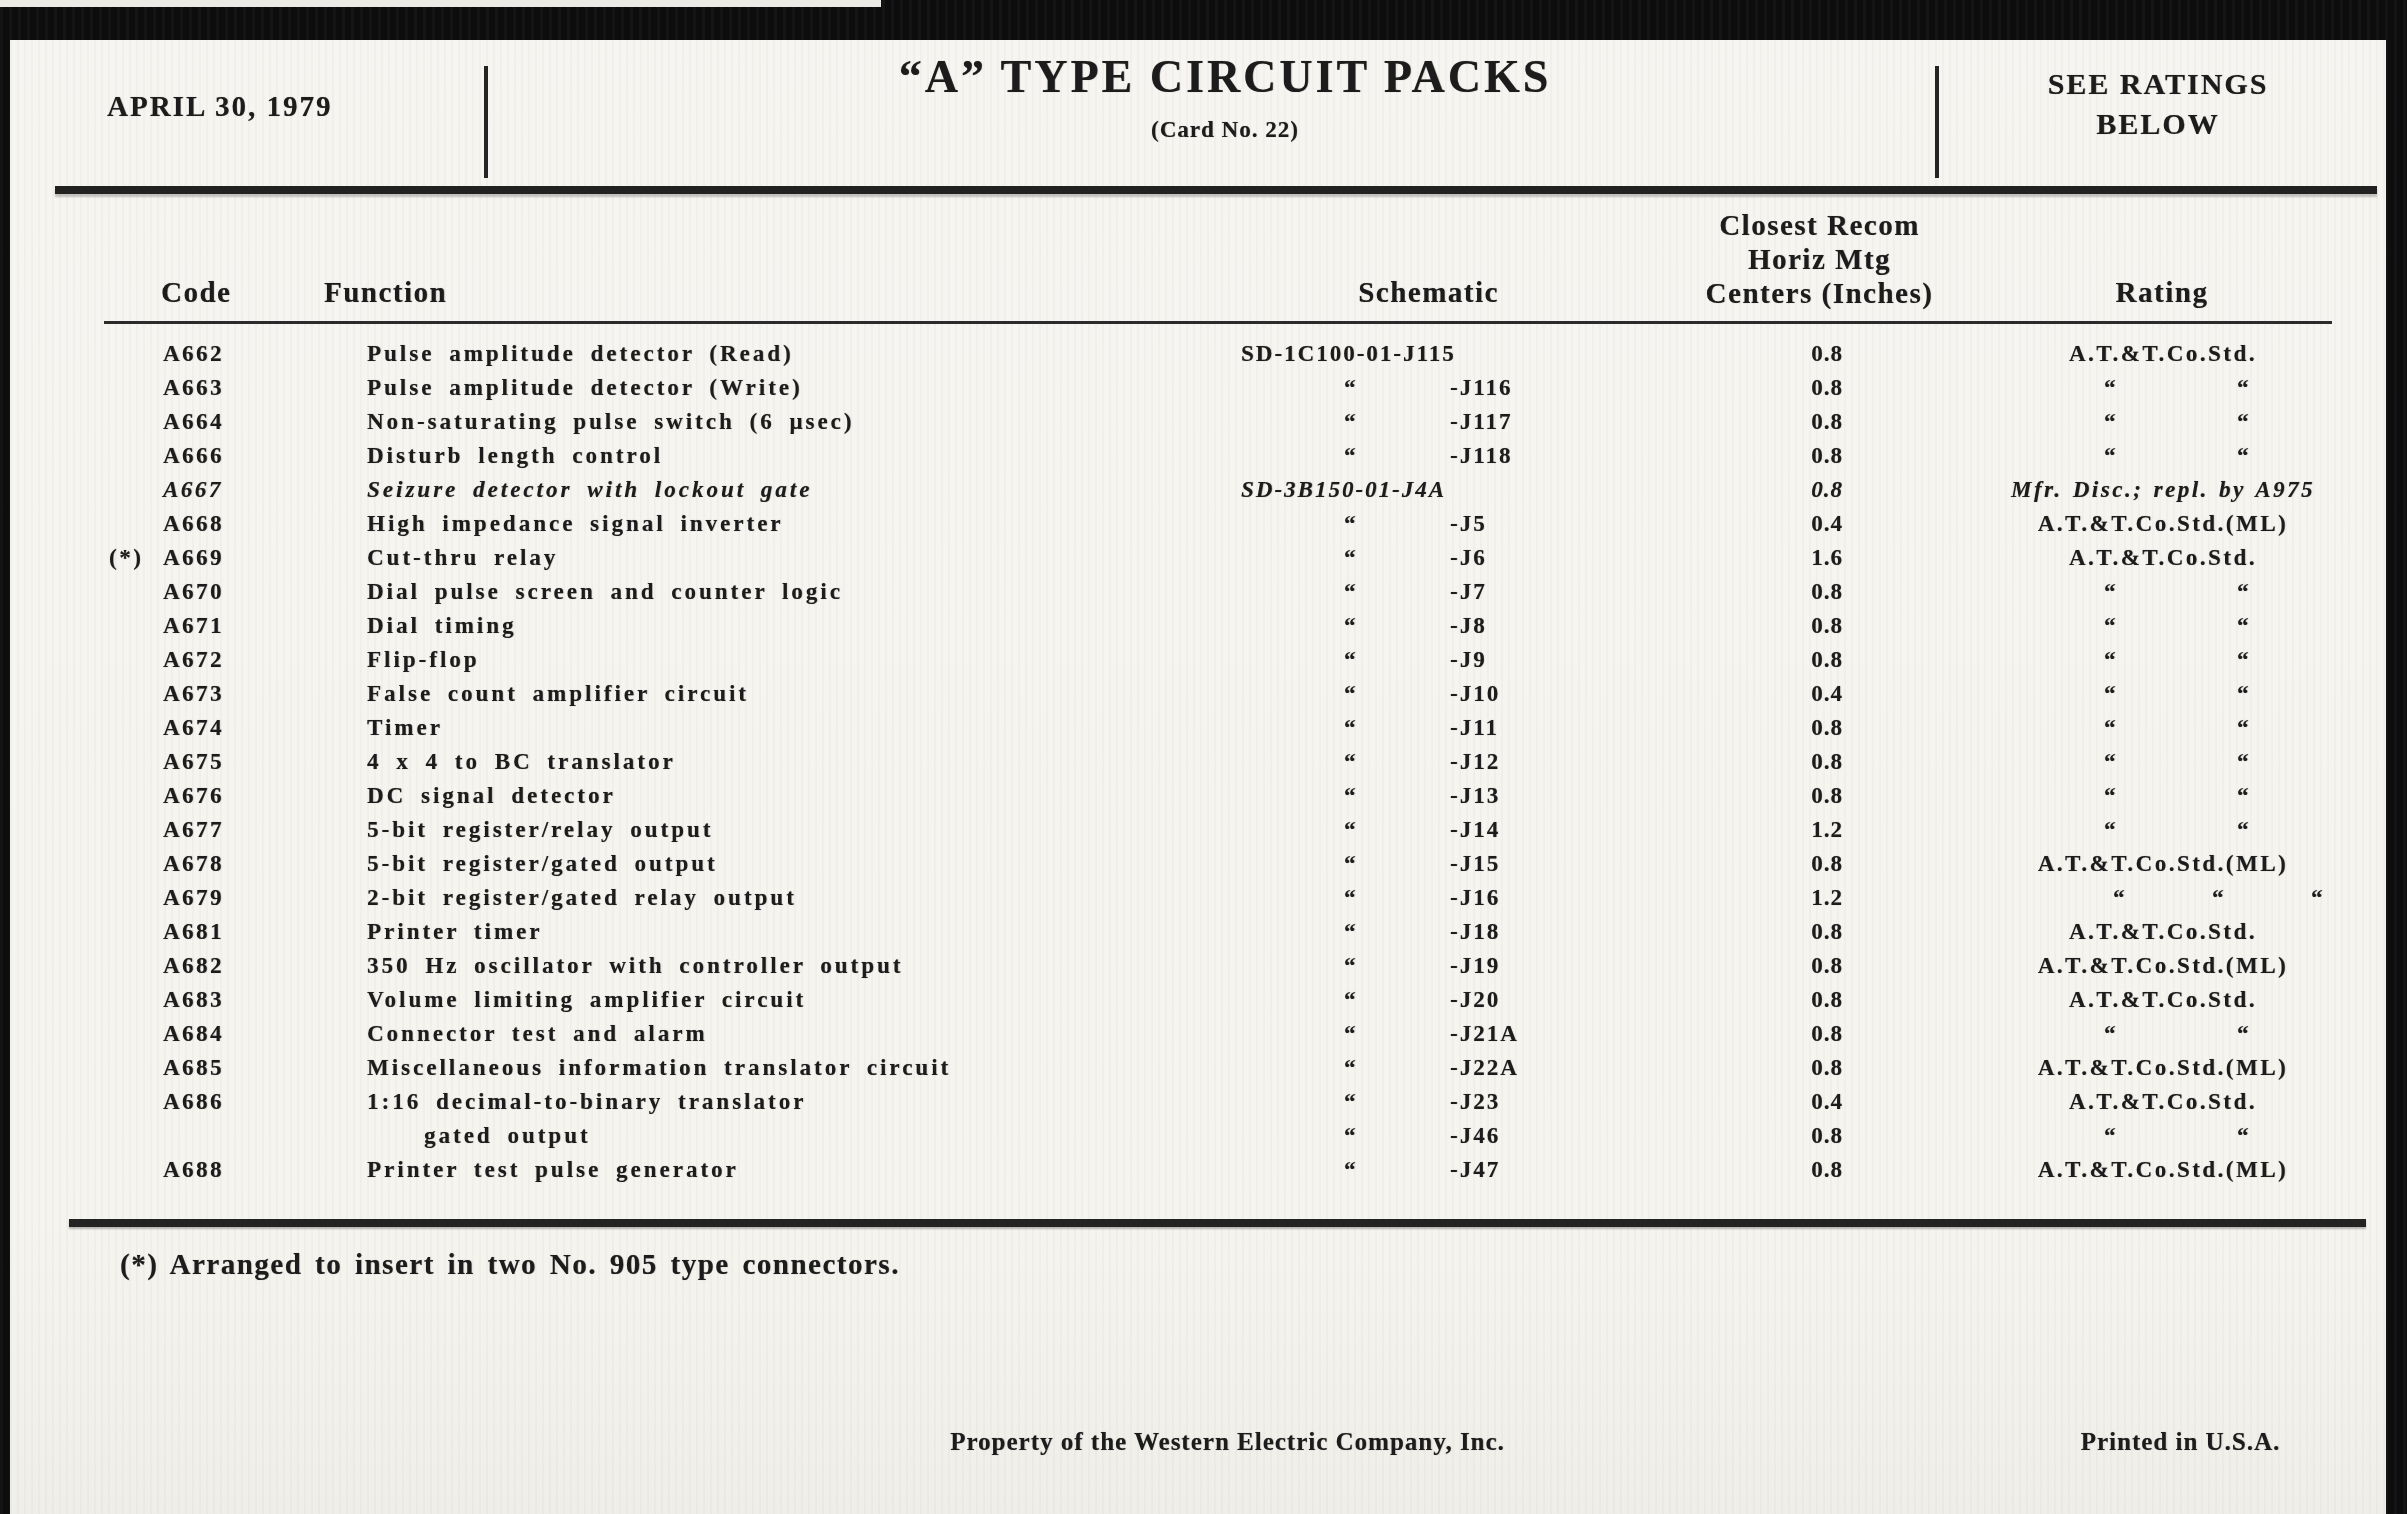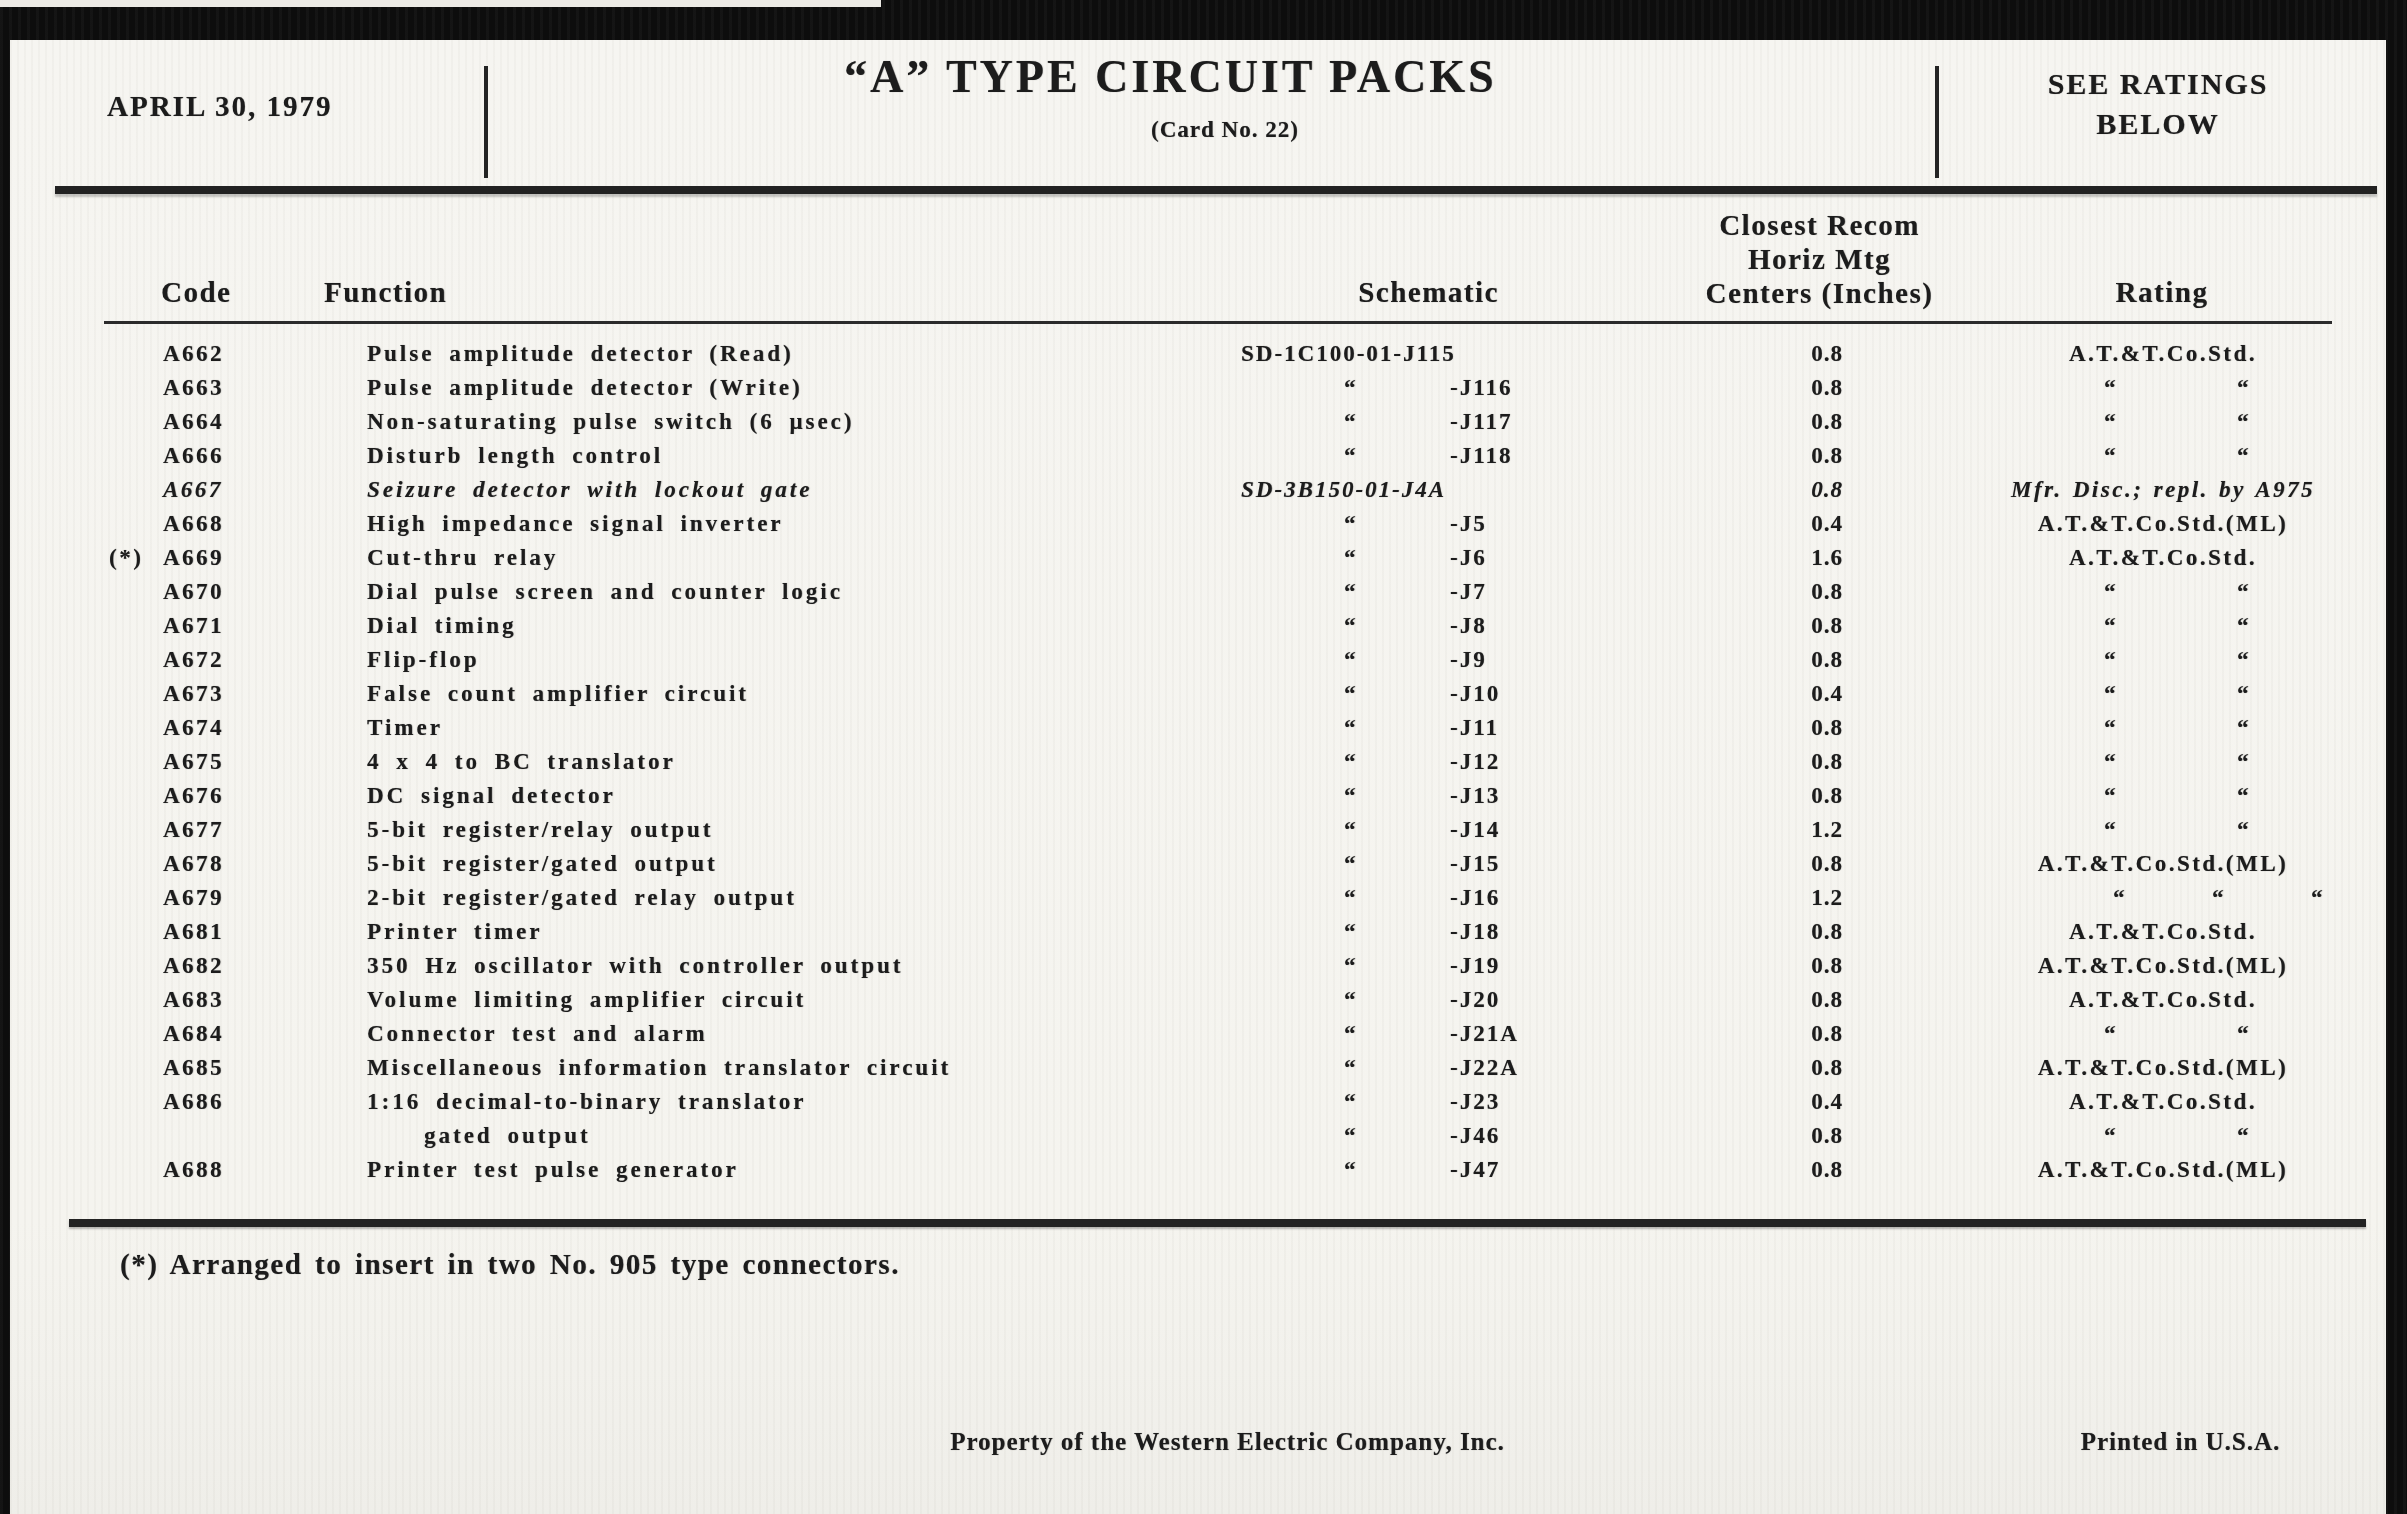--- a/index.html
+++ b/index.html
@@ -19,21 +19,21 @@
              linear-gradient(180deg,#f6f5f1 0%, #f5f4ef 80%, #efeee9 100%);
            text-shadow: 0.4px 0.4px 0.8px rgba(25,25,25,0.5);
            font-weight:700; }
 
   .abs { position:absolute; }
 
   
   .date { left:97px; top:50px; font-size:29px; letter-spacing:2px; }
   .vrule { width:4px; background:#242424; top:26px; height:112px; }
   .v1 { left:474px; } .v2 { left:1925px; }
-  .title { left:834px; top:10px; width:762px; 
+  .title { left:834px; top:10px; width:762px; text-align:center;
            font-size:46px; letter-spacing:3px; }
   .subtitle { left:992px; top:77px; width:446px; text-align:center;
               font-size:23px; letter-spacing:1px; }
   .ratings-note { left:1955px; top:24px; width:386px; text-align:center;
                   font-size:30px; line-height:40px; letter-spacing:2px; }
   .rule-thick { left:45px; top:146px; width:2322px; height:8px; background:#222;
                 box-shadow:0 3px 2px rgba(40,40,40,0.25); }
 
   
   .colhead { font-size:29px; letter-spacing:1.5px; }

